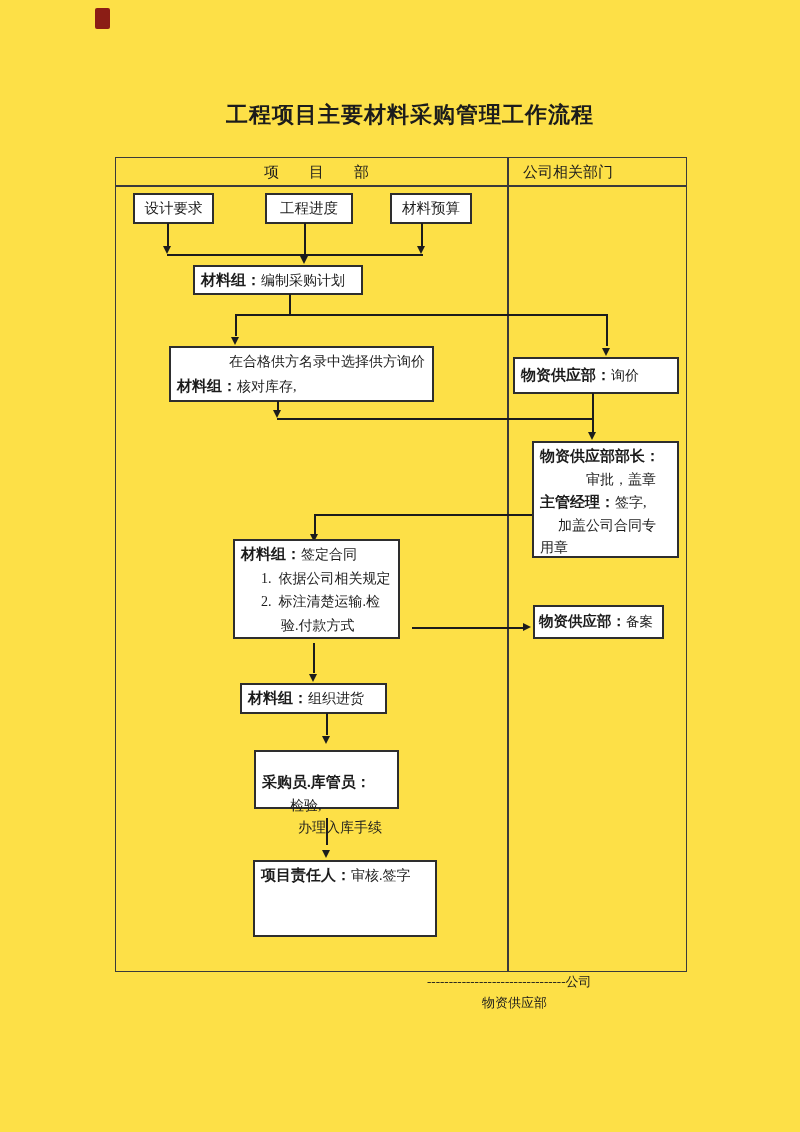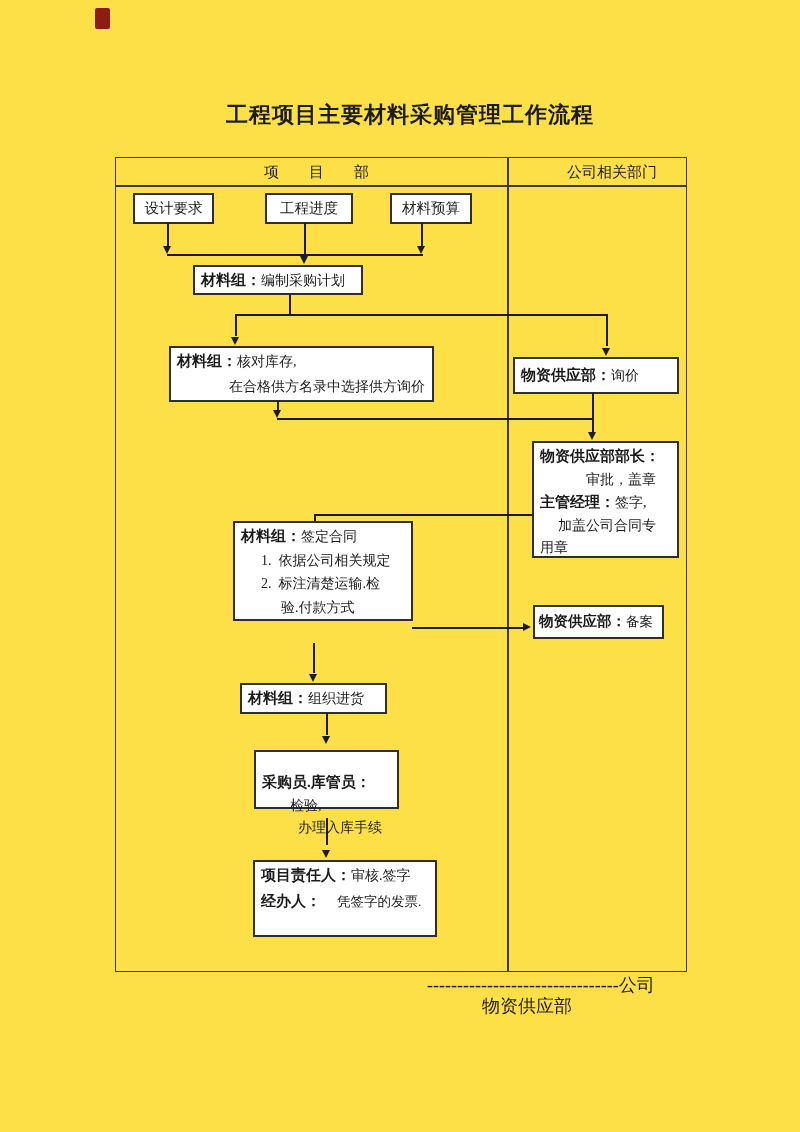--- a/index.html
+++ b/index.html
@@ -16,36 +16,36 @@
   .hdr{position:absolute;height:28px;line-height:28px;text-align:center;font-size:15px;}
   .box{position:absolute;border:2px solid #2e2e2e;background:#fff;box-sizing:border-box;
        font-size:14px;color:#1c1c1c;padding:1px 6px;}
   .src{display:flex;align-items:center;justify-content:center;padding:0;font-size:14.5px;}
   .b{font-weight:bold;font-size:15px;}
   .line{white-space:pre;}
   .arr-d{position:absolute;width:0;height:0;border-left:4.5px solid transparent;
          border-right:4.5px solid transparent;border-top:8px solid #1c1c1c;}
   .arr-r{position:absolute;width:0;height:0;border-top:4.5px solid transparent;
          border-bottom:4.5px solid transparent;border-left:8px solid #1c1c1c;}
-  .footer-line{position:absolute;font-size:18px;white-space:pre;}
+  .footer-line{position:absolute;font-size:13px;white-space:pre;}
 </style>
 </head>
 <body>
 
 <div class="page">
 
   <div class="corner-mark"></div>
 
   <h1 class="title">工程项目主要材料采购管理工作流程</h1>
 
   <div class="table-frame"></div>
   <div class="vl grid" style="left:507px;top:157px;height:815px;"></div>
   <div class="hl grid" style="left:115px;top:185px;width:572px;"></div>
   <div class="hdr" style="left:115px;top:158px;width:403px;">项　　目　　部</div>
-  <div class="hdr" style="left:522px;top:158px;width:180px;">公司相关部门</div>
+  <div class="hdr" style="left:478px;top:158px;width:180px;">公司相关部门</div>
 
   <div class="box src" style="left:133px;top:193px;width:81px;height:31px;">
     <span>设计要求</span>
   </div>
   <div class="box src" style="left:265px;top:193px;width:88px;height:31px;">
     <span>工程进度</span>
   </div>
   <div class="box src" style="left:390px;top:193px;width:82px;height:31px;">
     <span>材料预算</span>
   </div>
@@ -63,22 +63,22 @@
   </div>
 
   <div class="vl" style="left:289px;top:294px;height:21px;"></div>
   <div class="hl" style="left:235px;top:314px;width:373px;"></div>
   <div class="vl" style="left:235px;top:314px;height:22px;"></div>
   <div class="arr-d" style="left:231px;top:337px;"></div>
   <div class="vl" style="left:606px;top:314px;height:32px;"></div>
   <div class="arr-d" style="left:602px;top:348px;"></div>
 
   <div class="box" style="left:169px;top:346px;width:265px;height:56px;line-height:25px;">
+    <div class="line" style="padding-left:52px;">在合格供方名录中选择供方询价</div>
     <div class="line"><span class="b">材料组：</span><span>核对库存,</span></div>
-    <div class="line" style="padding-left:52px;">在合格供方名录中选择供方询价</div>
   </div>
 
   <div class="box" style="left:513px;top:357px;width:166px;height:37px;line-height:30px;">
     <div class="line"><span class="b">物资供应部：</span><span>询价</span></div>
   </div>
 
   <div class="vl" style="left:277px;top:401px;height:10px;"></div>
   <div class="arr-d" style="left:273px;top:410px;"></div>
   <div class="hl" style="left:277px;top:418px;width:317px;"></div>
   <div class="vl" style="left:592px;top:393px;height:39px;"></div>
@@ -89,21 +89,21 @@
     <div class="line" style="padding-left:46px;">审批，盖章</div>
     <div class="line"><span class="b">主管经理：</span><span>签字,</span></div>
     <div class="line" style="padding-left:18px;font-family:Liberation Serif, serif;">加盖公司合同专</div>
     <div class="line">用章</div>
   </div>
 
   <div class="hl" style="left:314px;top:514px;width:218px;"></div>
   <div class="vl" style="left:314px;top:514px;height:20px;"></div>
   <div class="arr-d" style="left:310px;top:534px;"></div>
 
-  <div class="box" style="left:233px;top:521px;width:180px;height:100px;line-height:23.5px;padding-top:2px;">
+  <div class="box" style="left:233px;top:539px;width:167px;height:100px;line-height:23.5px;padding-top:2px;">
     <div class="line"><span class="b">材料组：</span><span>签定合同</span></div>
     <div class="line" style="padding-left:20px;">1.  依据公司相关规定</div>
     <div class="line" style="padding-left:20px;">2.  标注清楚运输.检</div>
     <div class="line" style="padding-left:40px;">验.付款方式</div>
   </div>
 
   <div class="hl" style="left:412px;top:627px;width:112px;"></div>
   <div class="arr-r" style="left:523px;top:623px;"></div>
 
   <div class="box" style="left:533px;top:605px;width:131px;height:34px;line-height:27px;padding:1px 4px;">
@@ -124,19 +124,18 @@
     <div class="line"><span class="b"></span><span class="b">采购员.库管员：</span></div>
     <div class="line" style="padding-left:28px;">检验,</div>
     <div class="line" style="padding-left:36px;">办理入库手续</div>
   </div>
 
   <div class="vl" style="left:326px;top:818px;height:27px;"></div>
   <div class="arr-d" style="left:322px;top:850px;"></div>
 
   <div class="box" style="left:253px;top:860px;width:184px;height:77px;line-height:24.5px;">
     <div class="line"><span class="b">项目责任人：</span><span>审核.签字</span></div>
-    <div class="line"><span class="b">经办人：</span><span style="margin-left:16px;font-size:13.5px;">凭签字的发票.</span></div>
   </div>
 
   <div class="footer-line" style="left:427px;top:973px;">--------------------------------公司</div>
   <div class="footer-line" style="left:482px;top:994px;">物资供应部</div>
 
 </div>
 
 </body></html>

